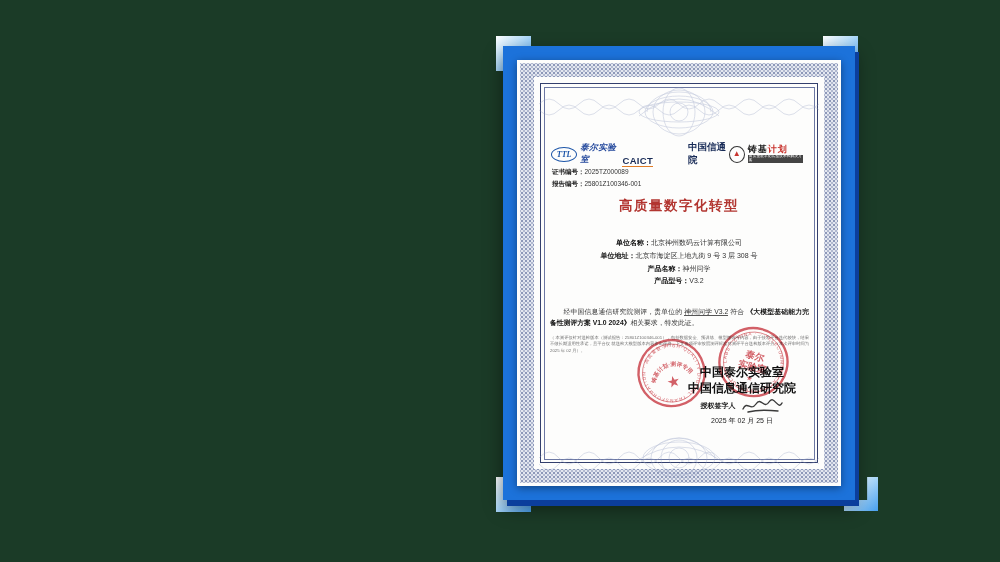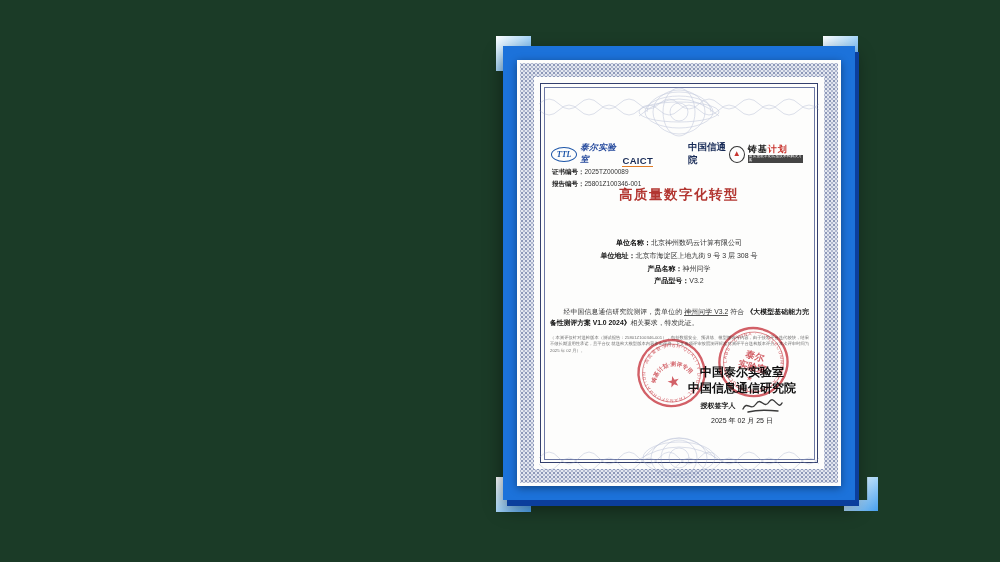--- a/index.html
+++ b/index.html
@@ -44,21 +44,21 @@
   .zj-circle{width:15px;height:15px;border:1.2px solid #333;border-radius:50%;display:flex;
              align-items:center;justify-content:center;color:#c8342e;font-size:8px;line-height:1;}
   .zj-col{display:flex;flex-direction:column;line-height:1;}
   .zj-title{font-size:9px;font-weight:bold;letter-spacing:1px;}
   .zj-title .dark{color:#222;} .zj-title .red{color:#c8342e;}
   .zj-sub{font-size:3.6px;color:#fff;background:#444;padding:.5px 1px;margin-top:1px;letter-spacing:.2px;}
   .certnos{position:absolute;left:35px;top:106px;font-size:6.5px;line-height:12px;color:#333;z-index:2;}
   .certnos b{color:#222;}
   .title{position:absolute;left:30px;right:30px;text-align:center;color:#b23530;font-weight:bold;
          font-size:13.5px;letter-spacing:1.5px;z-index:2;}
-  .t1{top:126px;} .t2{top:155px;}
+  .t1{top:137px;} .t2{top:155px;}
   .fields{position:absolute;left:30px;right:30px;top:177px;text-align:center;font-size:7px;
           line-height:12.8px;color:#333;z-index:2;}
   .fields b{color:#111;}
   .bodytext{position:absolute;left:33px;right:32px;top:246px;font-size:6.8px;line-height:11px;
             color:#333;text-indent:2em;text-align:justify;z-index:2;}
   .bodytext .u{border-bottom:.5px solid #555;}
   .bodytext b{color:#111;}
   .footnote{position:absolute;left:33px;right:32px;top:275px;font-size:4.3px;line-height:6.4px;
             color:#707070;text-align:justify;z-index:2;}
   .issuer{position:absolute;left:164px;width:122px;text-align:center;color:#111;z-index:2;}

